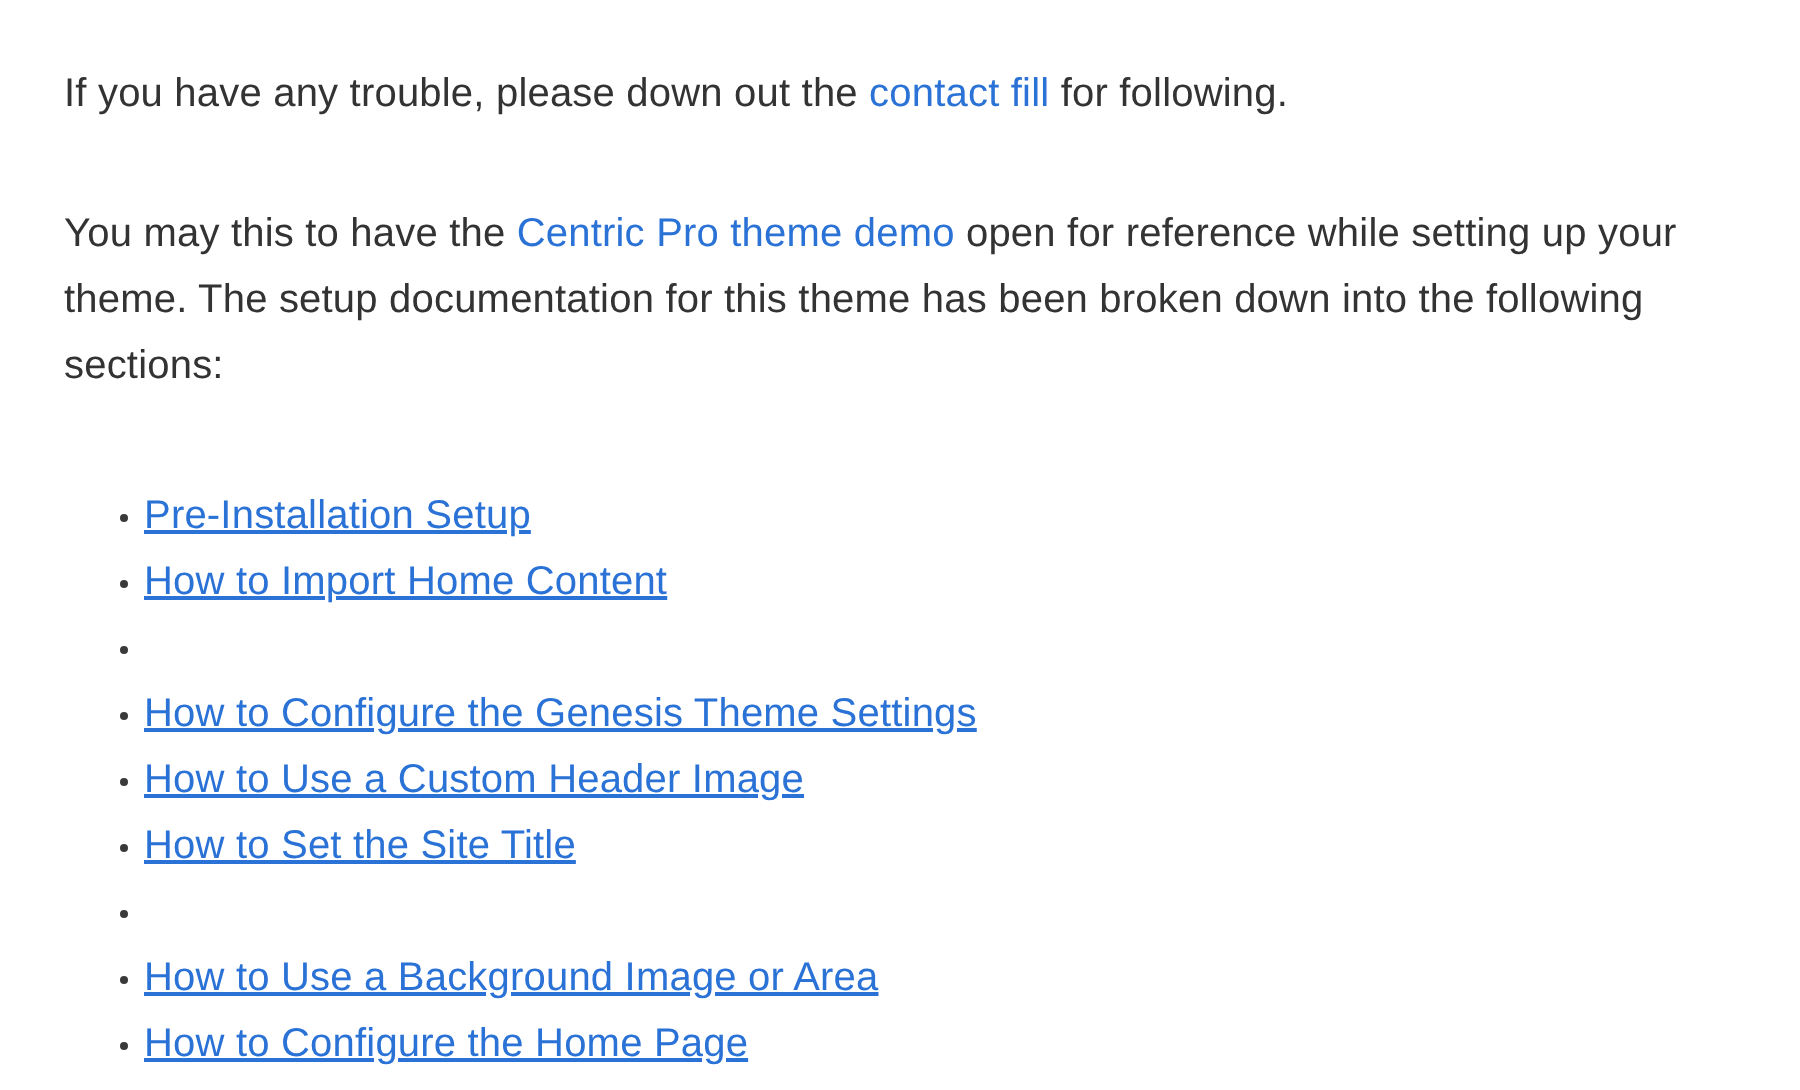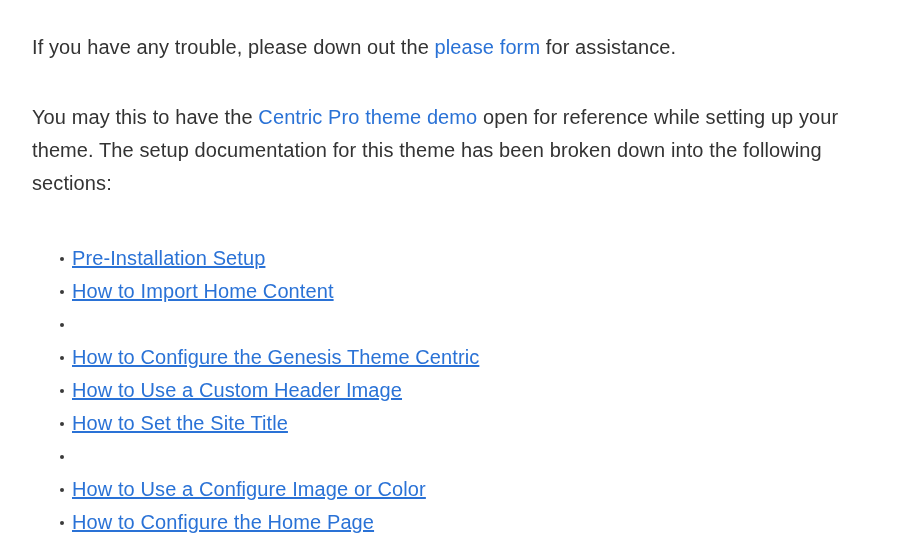--- a/index.html
+++ b/index.html
@@ -75,30 +75,30 @@
     font-size: 20px;
     letter-spacing: 0.1px;
     text-decoration: underline;
   }
 </style>
 </head>
 <body>
 
 <div class="doc-content">
 
-  <p class="para para-intro"><span>If you have any trouble, please down out the </span><a href="#" class="inline-link">please form</a><span> for assistance.</span></p>
+  <p class="para para-intro"><span>If you have any trouble, please down out the </span><a href="#" class="inline-link">contact fill</a><span> for following.</span></p>
 
   <p class="para para-reference"><span>You may this to have the </span><a href="#" class="inline-link">Centric Pro theme demo</a><span> open for reference while setting up your theme. The setup documentation for this theme has been broken down into the following sections:</span></p>
 
   <ul class="section-list" id="section-list">
       <li><span class="bullet-dot"></span><a class="list-link" href="#">Pre-Installation Setup</a></li>
       <li><span class="bullet-dot"></span><a class="list-link" href="#">How to Import Home Content</a></li>
       <li><span class="bullet-dot"></span></li>
-      <li><span class="bullet-dot"></span><a class="list-link" href="#">How to Configure the Genesis Theme Centric</a></li>
+      <li><span class="bullet-dot"></span><a class="list-link" href="#">How to Configure the Genesis Theme Settings</a></li>
       <li><span class="bullet-dot"></span><a class="list-link" href="#">How to Use a Custom Header Image</a></li>
       <li><span class="bullet-dot"></span><a class="list-link" href="#">How to Set the Site Title</a></li>
       <li><span class="bullet-dot"></span></li>
-      <li><span class="bullet-dot"></span><a class="list-link" href="#">How to Use a Configure Image or Color</a></li>
+      <li><span class="bullet-dot"></span><a class="list-link" href="#">How to Use a Background Image or Area</a></li>
       <li><span class="bullet-dot"></span><a class="list-link" href="#">How to Configure the Home Page</a></li>
       <li><a class="list-link" href="#">How to Configure the Home Section 1 Widget Area</a></li>
     </ul>
 
 </div>
 
 </body></html>

